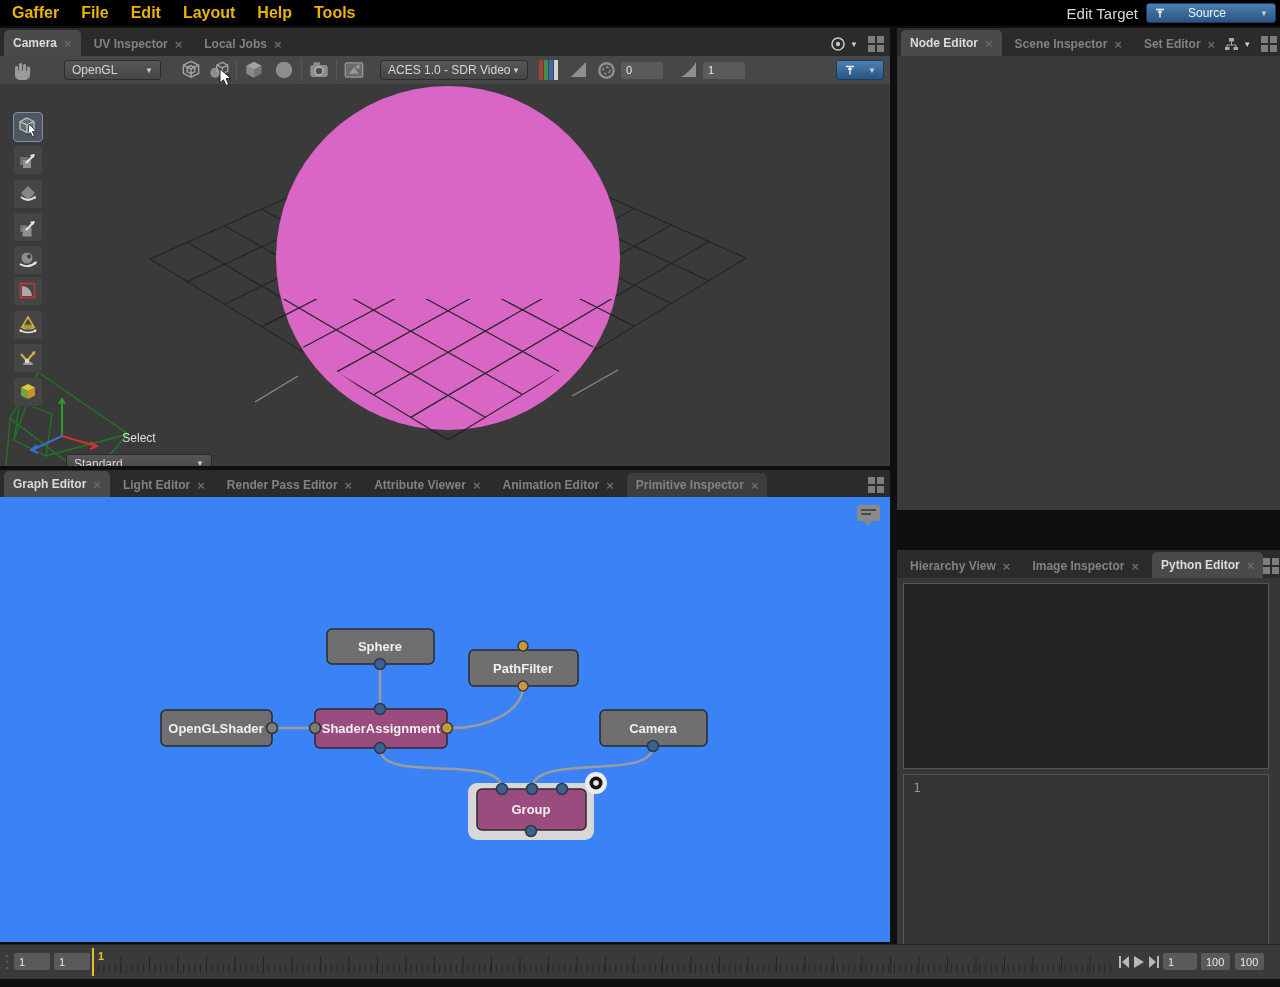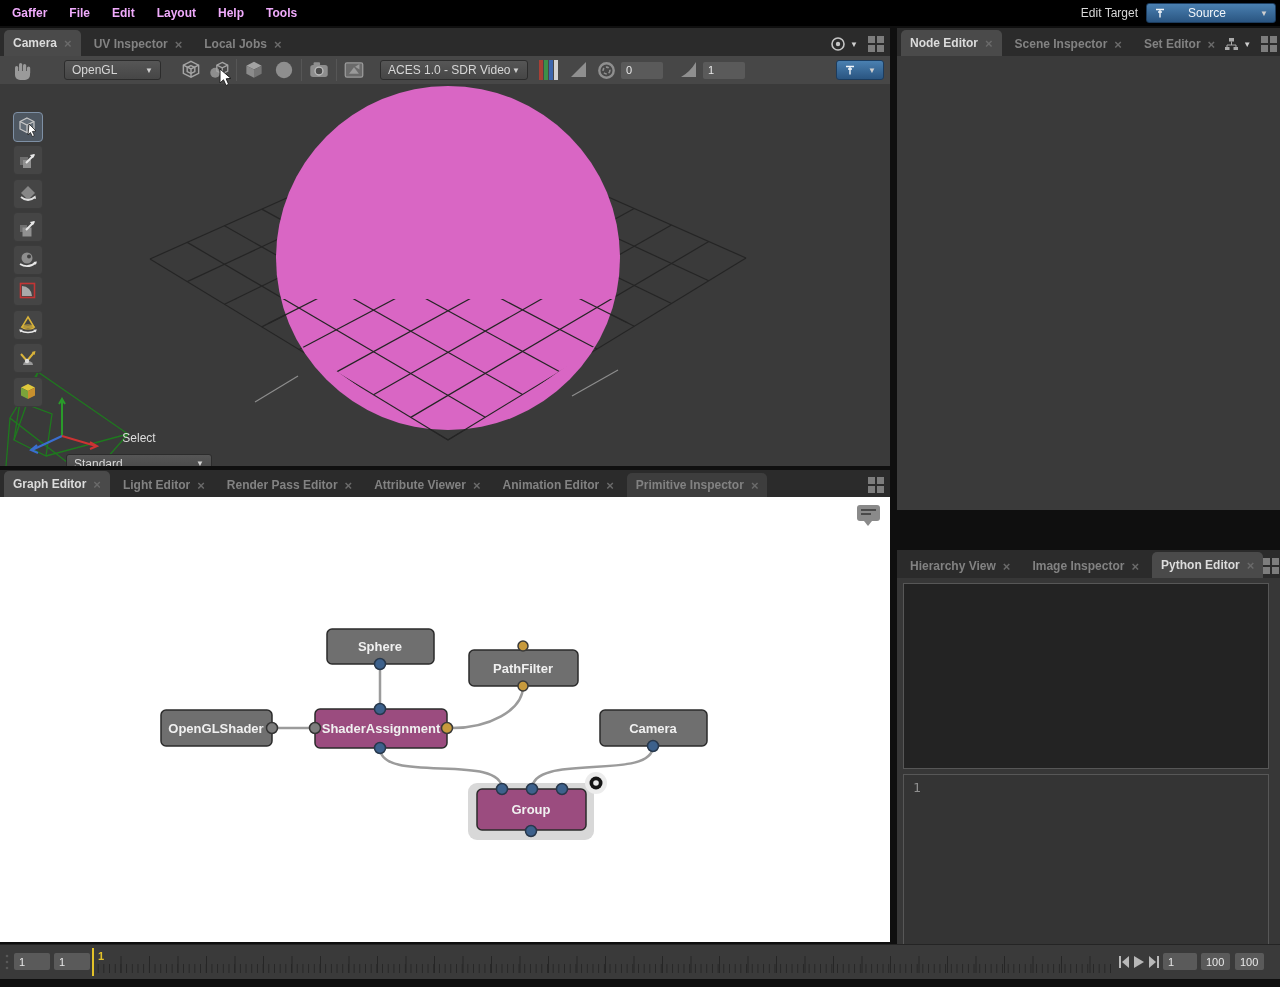--- a/index.html
+++ b/index.html
@@ -1,22 +1,22 @@
 <!DOCTYPE html>
 <html><head>
 <meta charset="utf-8">
 <style>
   html,body{margin:0;padding:0;background:#0f0f0f;width:1280px;height:987px;overflow:hidden;
     font-family:"Liberation Sans",sans-serif;-webkit-font-smoothing:antialiased;}
   .abs{position:absolute;}
   
   #menubar{left:0;top:0;width:1280px;height:26px;background:#000;display:flex;align-items:center;}
-  .menu-item{color:#f0abfc;font-size:12px;font-weight:bold;padding:0 11px;cursor:default;}
+  .menu-item{color:#eab308;font-size:16px;font-weight:bold;padding:0 11px;cursor:default;}
   #edit-target-wrap{position:absolute;right:4px;top:3px;display:flex;align-items:center;gap:8px;}
-  #edit-target-label{color:#d8d8d8;font-size:12px;}
+  #edit-target-label{color:#d8d8d8;font-size:15px;}
   
   .tabbar{background:#2b2b2b;display:flex;align-items:flex-end;height:28px;}
   .tab{display:flex;align-items:center;height:24px;padding:0 9px;margin-left:4px;
        border-radius:5px 5px 0 0;color:#828282;font-size:12px;font-weight:bold;white-space:nowrap;}
   .tab .close{margin-left:7px;color:#6a6a6a;font-size:13px;font-weight:bold;line-height:1;}
   .tab.active{background:#4a4a4a;color:#dcdcdc;height:26px;}
   .tab.raised{background:#3d3d3d;}
   .dd{background:linear-gradient(#565656,#464646);border:1px solid #2c2c2c;border-radius:3px;
       color:#d6d6d6;font-size:12px;display:flex;align-items:center;padding:0 7px;box-sizing:border-box;}
   .dd .caret{margin-left:auto;font-size:8px;color:#cfcfcf;}
@@ -29,21 +29,21 @@
            border:1px solid #3b3b3b;border-radius:4px;box-sizing:border-box;
            display:flex;align-items:center;justify-content:center;}
   .toolbtn.active{background:#4e5761;border-color:#7e90a5;}
   
   #viewer-panel{left:0;top:28px;width:890px;height:438px;}
   #viewer-toolbar{position:absolute;left:0;top:28px;width:890px;height:28px;background:#474747;
                   display:flex;align-items:center;}
   #viewport{position:absolute;left:0;top:56px;width:890px;height:382px;background:#3a3a3a;overflow:hidden;}
   .vsep{width:1px;height:22px;background:#565656;margin:0 5px;}
   #graph-panel{left:0;top:470px;width:890px;height:472px;}
-  #graph-canvas{position:absolute;left:0;top:27px;width:890px;height:445px;background:#ffffff;overflow:hidden;}
+  #graph-canvas{position:absolute;left:0;top:27px;width:890px;height:445px;background:#3b82f6;overflow:hidden;}
   #timeline{left:0;top:944px;width:1280px;height:34px;background:#3a3a3a;border-top:1px solid #242424;}
   #ruler{position:absolute;left:92px;top:0;width:1022px;height:34px;
     background-image:
       linear-gradient(to right,#262626 0 1px,transparent 1px),
       linear-gradient(to right,#262626 0 1px,transparent 1px);
     background-size:5.7px 9px,28.5px 17px;
     background-position:left bottom 6px,left bottom 6px;
     background-repeat:repeat-x;}
   
   #node-editor-panel{left:897px;top:28px;width:383px;height:482px;}

